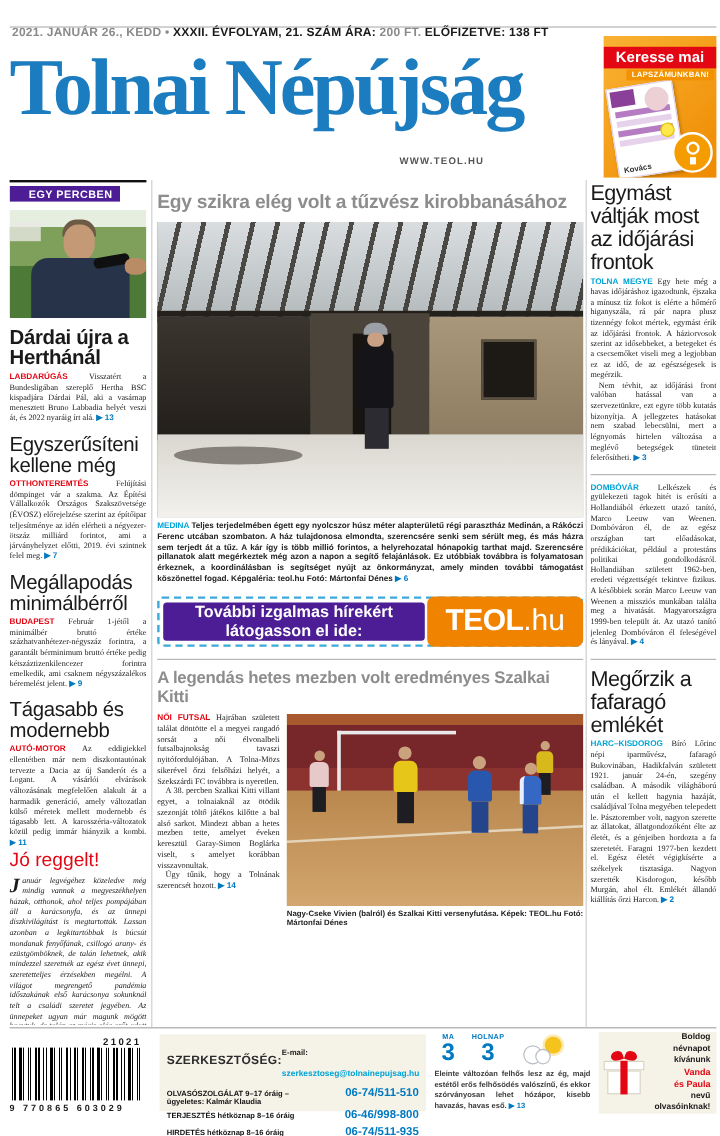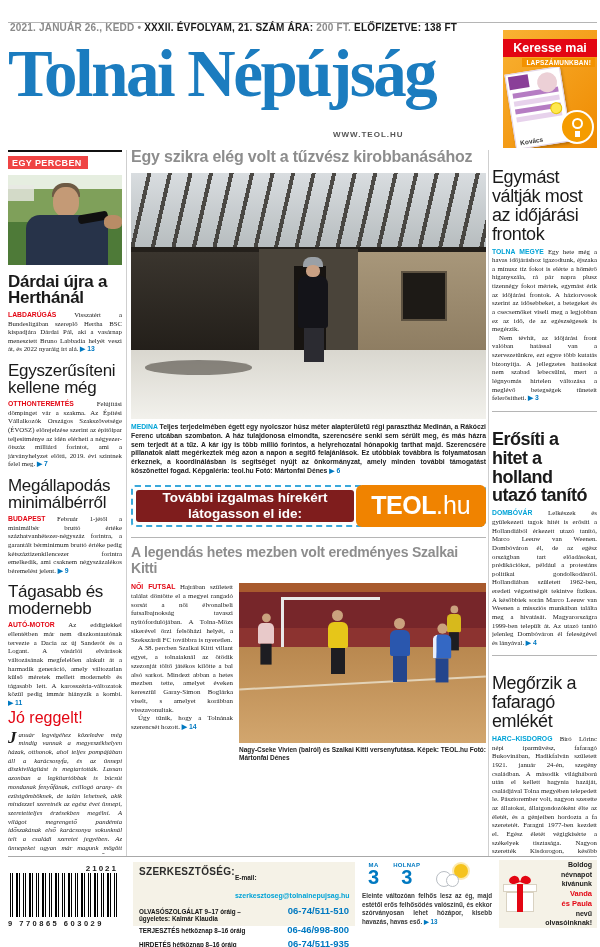--- a/index.html
+++ b/index.html
@@ -35,25 +35,25 @@
   .mag-sticker { position:absolute; right:3px; top:34px; width:12px; height:12px; border-radius:50%; background:#ffe84d; border:1px solid #e3c400; }
   .mag-name { position:absolute; left:4px; bottom:2px; font-size:6.5px; font-weight:700; color:#333; }
   .bulb-badge { position:absolute; right:3px; bottom:4px; width:34px; height:34px; border-radius:50%;
     background:#f59c00; border:2px solid #fff; }
   .bulb-glass { position:absolute; left:10px; top:6px; width:11px; height:11px; border-radius:50%; border:2px solid #fff; }
   .bulb-base { position:absolute; left:13px; top:19px; width:5px; height:6px; background:#fff; }
   
   .vdiv { position:absolute; width:1px; background:#cfcfcf; top:150px; height:706px; }
   .vdiv.d1 { left:126px; } .vdiv.d2 { left:488px; }
   .col-left { position:absolute; left:8px; top:150px; width:114px; height:704px; overflow:hidden; border-top:2px solid #111; }
-  .col-center { position:absolute; left:131px; top:148px; width:355px; }
+  .col-center { position:absolute; left:131px; top:160px; width:355px; }
   .col-right { position:absolute; left:492px; top:150px; width:105px; height:706px; overflow:hidden; }
   
-  .section-label { display:inline-block; background:#ef4444; color:#fff; font-size:9px; font-weight:700;
-    padding:2px 6px 1px 4px; margin-top:3px; letter-spacing:.4px; }
+  .section-label { display:inline-block; background:#4c1d95; color:#fff; font-size:9px; font-weight:700;
+    padding:2px 6px 1px 16px; margin-top:3px; letter-spacing:.4px; }
   .photo-interview { position:relative; width:114px; height:90px; margin-top:5px; overflow:hidden;
     background:linear-gradient(180deg,#e6eee0 0 16%,#7fa05a 16% 52%,#4e7a38 52% 100%); }
   .pi-build { position:absolute; left:0; top:10px; width:26px; height:16px; background:#e9e9e4; opacity:.8; }
   .pi-hair { position:absolute; left:44px; top:8px; width:28px; height:14px; border-radius:12px 12px 0 0; background:#6d5a44; }
   .pi-head { position:absolute; left:45px; top:12px; width:26px; height:30px; border-radius:45%; background:#c49a76; }
   .pi-body { position:absolute; left:18px; top:40px; width:82px; height:50px; border-radius:14px 14px 0 0; background:#273349; }
   .pi-mic { position:absolute; left:70px; top:38px; width:30px; height:9px; background:#101010; border-radius:4px; transform:rotate(-10deg); }
   .pi-hand { position:absolute; right:0; top:40px; width:18px; height:14px; border-radius:40%; background:#b98c66; }
   .brief-h { font-size:17px; line-height:.97; letter-spacing:-.3px; font-weight:400; margin-top:9px; }
   .brief-h.bold { font-weight:700; }
@@ -89,21 +89,21 @@
   .pf-snow { position:absolute; left:0; bottom:0; width:100%; height:28%;
     background:linear-gradient(#d9d7cf,#f2f1ec); }
   .pf-debris { position:absolute; left:4%; bottom:18%; width:30%; height:6%; background:rgba(60,55,48,.55); border-radius:50%; }
   .pf-man-cap { position:absolute; left:48.5%; top:34%; width:20px; height:10px; border-radius:8px 8px 0 0; background:#9aa0a6; }
   .pf-man-face { position:absolute; left:49.4%; top:37.5%; width:14px; height:12px; border-radius:45%; background:#c9a083; }
   .pf-man-coat { position:absolute; left:47%; top:42%; width:30px; height:52px; border-radius:8px 8px 3px 3px; background:#141419; }
   .pf-man-legs { position:absolute; left:48.6%; top:63%; width:20px; height:34px; background:#2b2b31; }
   .caption { font-size:6.8px; line-height:1.3; text-align:justify; margin-top:4px; font-weight:700; color:#222; }
   
   .banner { position:relative; margin-top:9px; height:42px; border:2px dashed #3aa9db; border-radius:4px; }
-  .banner-blue { position:absolute; left:3px; top:3px; bottom:3px; width:218px; background:#7f1d1d; border-radius:3px;
+  .banner-blue { position:absolute; left:3px; top:3px; bottom:3px; width:218px; background:#4c1d95; border-radius:3px;
     color:#fff; font-weight:700; font-size:13.5px; line-height:1.2; display:flex; align-items:center; justify-content:center; text-align:center; padding:0 14px; }
   .banner-orange { position:absolute; right:-2px; top:-2px; bottom:-2px; width:130px; background:#f08300; border-radius:6px;
     display:flex; align-items:center; justify-content:center; color:#fff; }
   .banner-orange .b1 { font-size:25px; font-weight:700; letter-spacing:-.5px; }
   .banner-orange .b2 { font-size:25px; font-weight:400; }
   .center-rule { height:1px; background:#b5b5b5; margin-top:10px; }
   .kicker2 { color:#8d8d8d; font-weight:700; font-size:14px; margin-top:6px; letter-spacing:-.2px; }
   .futsal-h { font-size:28px; font-weight:700; letter-spacing:-.8px; margin-top:2px; }
   .story-row { display:flex; gap:6px; margin-top:7px; }
   .story-text { width:102px; font-family:"Liberation Serif", serif; font-size:6.9px; line-height:1.27; text-align:justify; }
@@ -119,29 +119,29 @@
   .pl .head { width:11px; height:11px; border-radius:50%; background:#caa27e; margin:0 auto; }
   .pl .torso { width:20px; height:26px; border-radius:6px 6px 2px 2px; margin:1px auto 0; }
   .pl .legs { width:14px; height:26px; margin:0 auto; background:#1d1d22; }
   .pl.pink { left:7%; top:15%; transform:scale(.8); } .pl.pink .torso { background:#e8c9c9; }
   .pl.yellow { left:36%; top:17%; } .pl.yellow .torso { background:#e6c619; }
   .pl.gk { left:83%; top:8%; transform:scale(.7); } .pl.gk .torso { background:#d7b91c; }
   .pl.blue1 { left:61%; top:22%; } .pl.blue1 .torso { background:#2a57ae; } .pl.blue1 .legs { background:#24458c; }
   .pl.blue2 { left:78%; top:24%; transform:scale(.92); } .pl.blue2 .torso { background:#3468c4; border-left:4px solid #e8eefb; } .pl.blue2 .legs { background:#24458c; }
   .futsal-caption { width:247px; font-size:6.5px; font-weight:700; color:#222; margin-top:3px; line-height:1.25; }
   
-  .r-h { font-size:18px; line-height:1.05; letter-spacing:-.4px; font-weight:400; margin-top:18px; }
+  .r-h { font-size:18px; line-height:1.05; letter-spacing:-.4px; font-weight:400; margin-top:2px; }
   .r-h.bold { font-weight:700; letter-spacing:-.5px; }
   .r-body { font-family:"Liberation Serif", serif; font-size:6.8px; line-height:1.27; text-align:justify; margin-top:4px; }
   .r-body p.ind { text-indent:7px; }
   .r-rule { height:1px; background:#b5b5b5; margin:8px 0 7px; }
   
   .footer-rule { position:absolute; left:8px; top:856px; width:589px; height:1px; background:#a8a8a8; }
   .edit-box { position:absolute; left:133px; top:862px; width:222px; height:64px; background:#f5f2e7; padding:4px 6px; }
-  .edit-head { display:flex; justify-content:space-between; align-items:flex-start; }
+  .edit-head { display:flex; justify-content:space-between; align-items:center; }
   .edit-title { font-size:10px; font-weight:700; letter-spacing:.3px; color:#2b2b2b; }
   .edit-email-label { font-size:6.5px; font-weight:700; }
   .edit-email { font-size:7px; font-weight:700; color:#00a3d7; }
   .edit-row { display:flex; justify-content:space-between; align-items:baseline; margin-top:2.5px; }
   .edit-label { font-size:6.3px; font-weight:700; color:#111; }
   .edit-phone { font-size:9.5px; font-weight:700; color:#0079c1; white-space:nowrap;padding-left:28px; }
   .weather { position:absolute; left:362px; top:862px; width:130px; height:64px; }
   .wx-top { display:flex; gap:14px; align-items:flex-start; padding-left:6px; }
   .wx-col { text-align:center; }
   .wx-label { font-size:6px; font-weight:700; color:#0079c1; letter-spacing:.3px; }
@@ -351,21 +351,20 @@
         <span>Egy hete még a havas időjáráshoz igazodtunk, éjszaka a mínusz tíz fokot is elérte a hőmérő higanyszála, rá pár napra plusz tizennégy fokot mértek, egymást érik az időjárási frontok. A háziorvosok szerint az idősebbeket, a betegeket és a csecsemőket viseli meg a legjobban ez az idő, de az egészségesek is megérzik.</span>
       </p>
       <p class="ind">
         <span>Nem tévhit, az időjárási front valóban hatással van a szervezetünkre, ezt egyre több kutatás bizonyítja. A jellegzetes hatásokat nem szabad lebecsülni, mert a légnyomás hirtelen változása a meglévő betegségek tüneteit felerősítheti.</span>
         <span class="more">▶ 3</span>
       </p>
     </div>
 
     <div class="r-rule"></div>
 
-    <div class="r-h bold">Erősíti a hitet a holland utazó tanító</div>
     <div class="r-body">
       <p>
         <span class="tag cyan">DOMBÓVÁR</span>
         <span>Lelkészek és gyülekezeti tagok hitét is erősíti a Hollandiából érkezett utazó tanító, Marco Leeuw van Weenen. Dombóváron él, de az egész országban tart előadásokat, prédikációkat, például a protestáns politikai gondolkodásról. Hollandiában született 1962-ben, eredeti végzettségét tekintve fizikus. A későbbiek során Marco Leeuw van Weenen a missziós munkában találta meg a hivatását. Magyarországra 1999-ben települt át. Az utazó tanító jelenleg Dombóváron él feleségével és lányával.</span>
         <span class="more">▶ 4</span>
       </p>
     </div>
 
     <div class="r-rule"></div>
 

